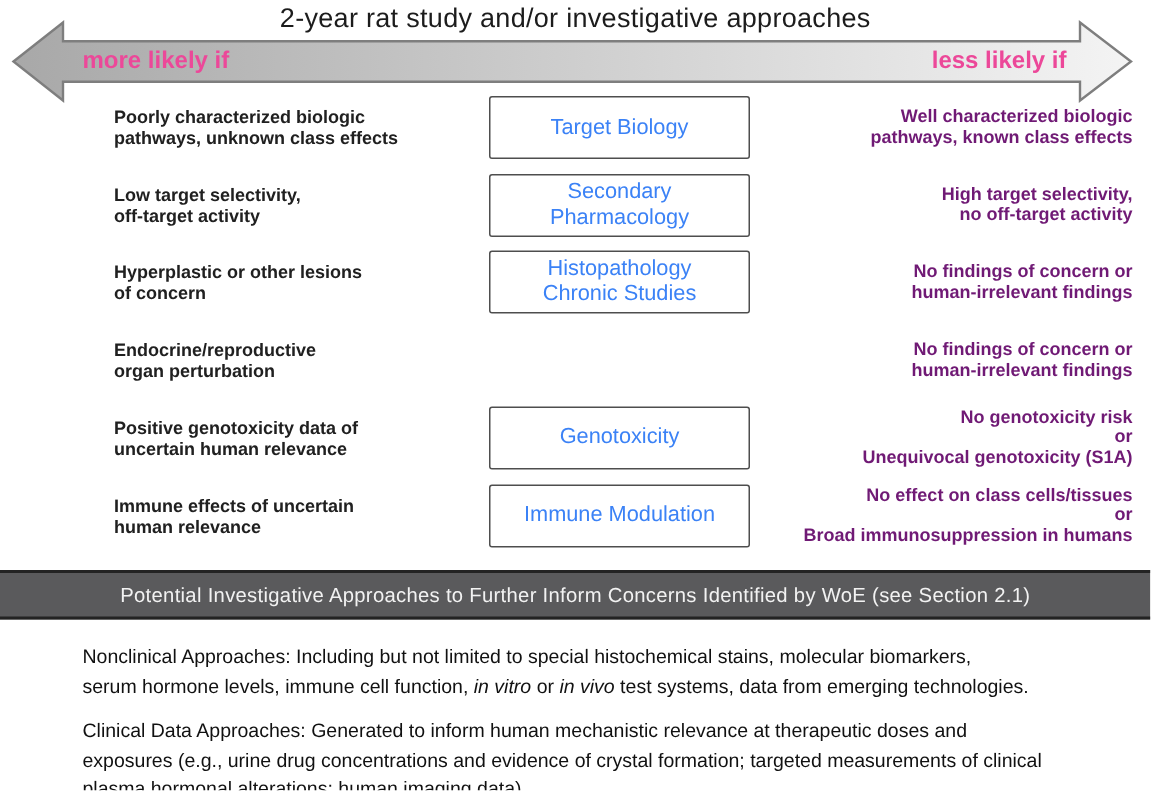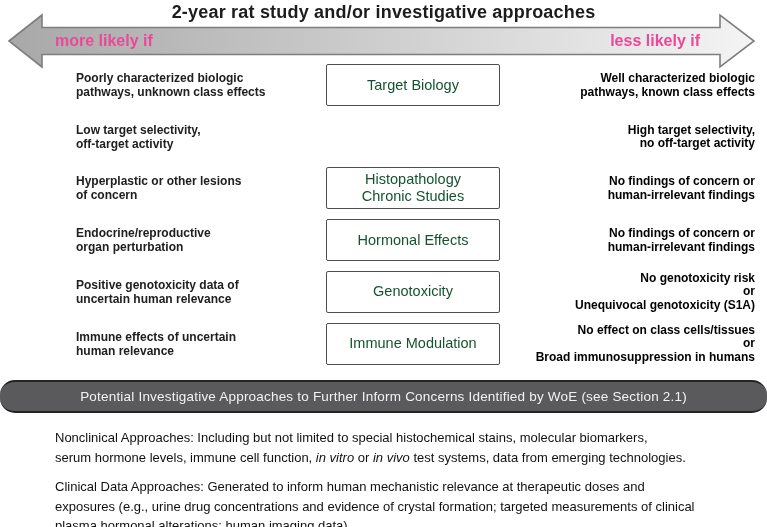--- a/index.html
+++ b/index.html
@@ -16,55 +16,55 @@
   #figure{
     position:relative;
     width:767px;height:527px;
     background:#fff;
     font-family:"Liberation Sans",sans-serif;
     color:var(--ink);
     overflow:hidden;
   }
   .title{
     position:absolute;top:2px;left:0;width:767px;
-    text-align:center;font-size:18px;font-weight:bold;
+    text-align:center;font-size:18px;font-weight:normal;
     letter-spacing:.2px;
   }
   .arrow-svg{position:absolute;left:6px;top:12px;}
   .arrow-label{
     position:absolute;top:32px;font-size:16px;font-weight:bold;color:#ec4899;
   }
   .arrow-label.left{left:55px;}
-  .arrow-label.right{right:67px;}
+  .arrow-label.right{right:56px;}
   .row{position:absolute;left:0;width:767px;height:42px;margin-left:28px;}
   .cell-left{
     position:absolute;left:48px;top:50%;transform:translateY(-50%);
     width:238px;font-size:12px;font-weight:bold;line-height:14px;
     white-space:pre-line;color:#202020;
   }
   .mid-box{
     position:absolute;left:298px;top:0;width:174px;height:42px;
     box-sizing:border-box;border:1.5px solid var(--box-border);
     border-radius:2px;background:#fff;
     display:flex;align-items:center;justify-content:center;
-    text-align:center;font-size:14.5px;color:#14532d;
+    text-align:center;font-size:14.5px;color:#3b82f6;
     line-height:17px;white-space:pre-line;
   }
   .cell-right{
     position:absolute;right:40px;top:50%;transform:translateY(-50%);
     width:262px;text-align:right;font-size:12px;font-weight:bold;
-    line-height:13.5px;white-space:pre-line;color:#000000;
+    line-height:13.5px;white-space:pre-line;color:#701a75;
   }
   .banner{
     position:absolute;left:0;top:380px;width:767px;height:33px;
     box-sizing:border-box;background:var(--banner-bg);
     border-top:2.5px solid var(--banner-border);
     border-bottom:2.5px solid var(--banner-border);
     display:flex;align-items:center;justify-content:center;
-    color:var(--banner-text);font-size:13.5px;letter-spacing:.2px;border-radius:15px;
+    color:var(--banner-text);font-size:13.5px;letter-spacing:.2px;
   }
   .paras{
     position:absolute;left:55px;top:428px;width:660px;
     font-size:13px;line-height:19.5px;color:#111;
   }
   .para{white-space:pre-line;margin:0 0 10px 0;}
   .para b{font-weight:normal;}
   .para i{font-style:italic;}
 </style>
 </head>
@@ -89,35 +89,36 @@
   <div class="row" style="top:64px">
     <div class="cell-left">Poorly characterized biologic
 pathways, unknown class effects</div>
     <div class="mid-box">Target Biology</div>
     <div class="cell-right">Well characterized biologic
 pathways, known class effects</div>
   </div>
   <div class="row" style="top:115.7px">
     <div class="cell-left">Low target selectivity,
 off-target activity</div>
+    <div class="mid-box">Secondary
+Pharmacology</div>
     <div class="cell-right">High target selectivity,
 no off-target activity</div>
   </div>
   <div class="row" style="top:167.4px">
     <div class="cell-left">Hyperplastic or other lesions
 of concern</div>
     <div class="mid-box">Histopathology
 Chronic Studies</div>
     <div class="cell-right">No findings of concern or
 human-irrelevant findings</div>
   </div>
   <div class="row" style="top:219.1px">
     <div class="cell-left">Endocrine/reproductive
 organ perturbation</div>
-    <div class="mid-box">Hormonal Effects</div>
     <div class="cell-right">No findings of concern or
 human-irrelevant findings</div>
   </div>
   <div class="row" style="top:270.8px">
     <div class="cell-left">Positive genotoxicity data of
 uncertain human relevance</div>
     <div class="mid-box">Genotoxicity</div>
     <div class="cell-right">No genotoxicity risk
 or
 Unequivocal genotoxicity (S1A)</div>

